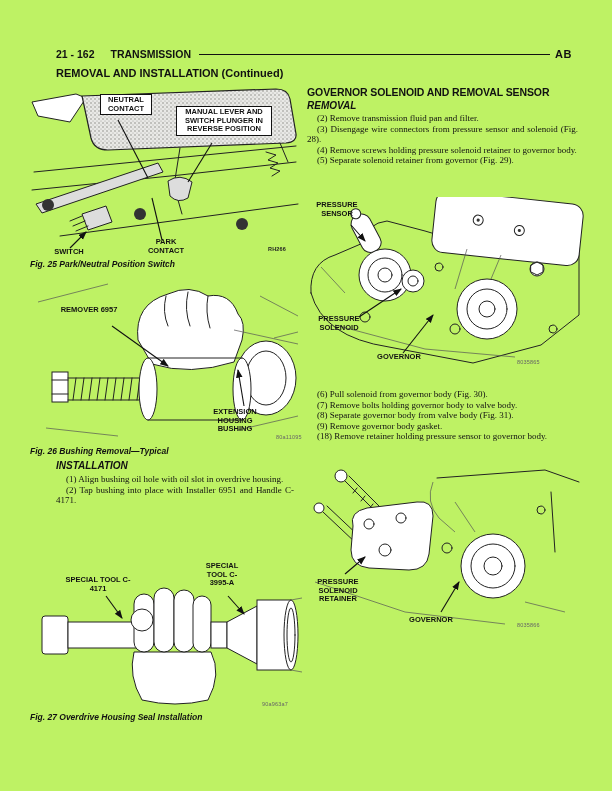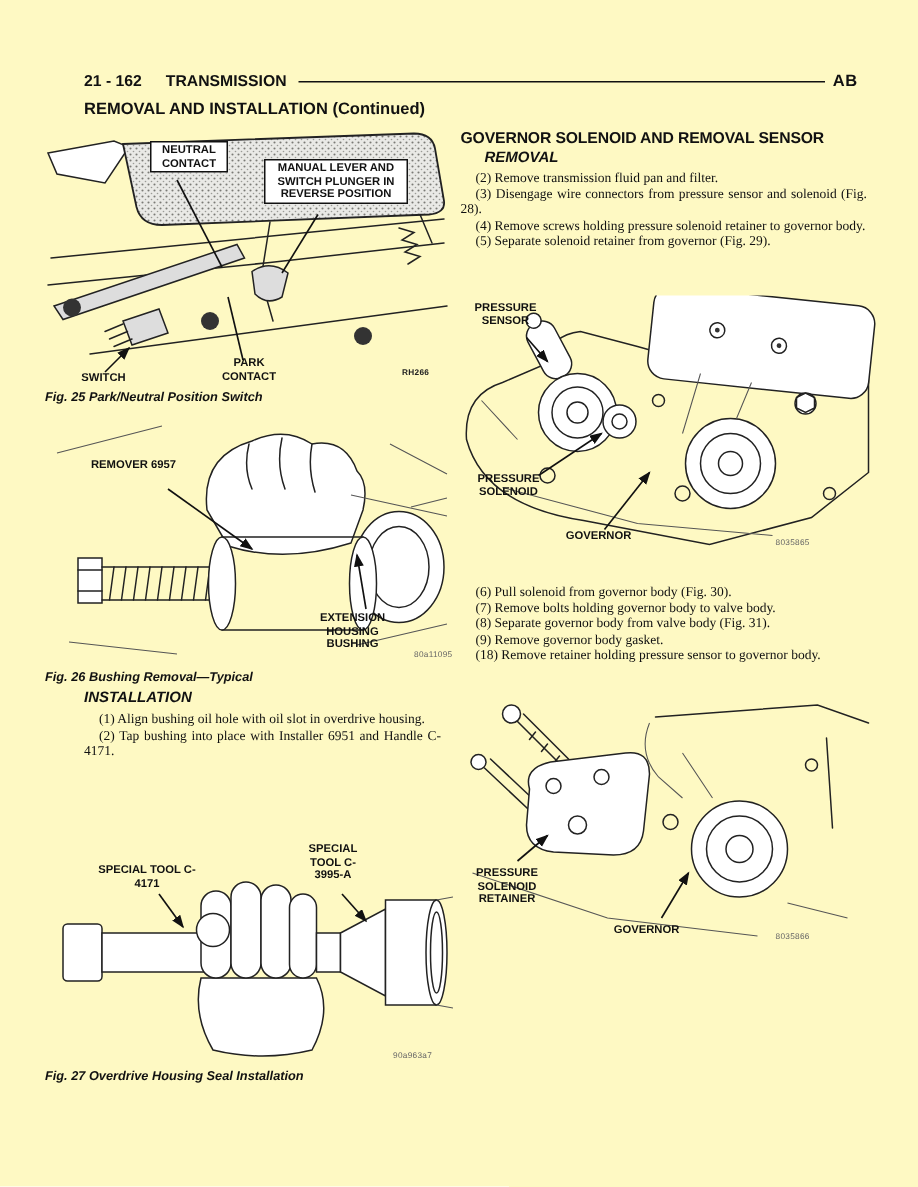--- a/index.html
+++ b/index.html
@@ -1,16 +1,16 @@
 <!DOCTYPE html>
 <html><head>
 <meta charset="utf-8">
 <style>
   html,body{margin:0;padding:0;background:#ffffff;}
-  .page{position:relative;width:612px;height:791px;background:#fef9c3;overflow:hidden;
+  .page{position:relative;width:612px;height:791px;background:#bef264;overflow:hidden;
         font-family:"Liberation Serif",serif;color:#111;}
   
   .hdr{position:absolute;left:56px;top:48px;width:516px;display:flex;align-items:center;
        font-family:"Liberation Sans",sans-serif;font-weight:bold;font-size:10.5px;color:#111;}
   .hdr .pn{white-space:nowrap;}
   .hdr .sec{white-space:nowrap;margin-left:16px;}
   .hdr .rule{flex:1;border-top:1.6px solid #111;margin:0 5px 0 8px;height:0;}
   .hdr .ab{white-space:nowrap;font-size:11px;letter-spacing:.5px;}
   .subhdr{position:absolute;left:56px;top:67px;font-family:"Liberation Sans",sans-serif;
           font-weight:bold;font-size:11px;color:#111;text-align:right;}
@@ -152,21 +152,21 @@
       <path class="ldr" d="M76,40 L92,62 " marker-end="url(#ah27)"></path>
       <path class="ldr" d="M198,40 L214,58" marker-end="url(#ah27)"></path>
     </svg>
     <div class="lbl" style="left:28px;top:20px;width:80px;">SPECIAL TOOL C-4171</div>
     <div class="lbl" style="left:168px;top:6px;width:48px;">SPECIAL TOOL C-3995-A</div>
     <div class="ref" style="left:232px;top:145px;">90a963a7</div>
   </div>
   <div class="caption" style="left:30px;top:712px;width:272px;">Fig. 27 Overdrive Housing Seal Installation</div>
 
   <div class="col-heading" style="left:307px;top:86px;">GOVERNOR SOLENOID AND REMOVAL SENSOR</div>
-  <div class="sub-heading" style="left:307px;top:100px;margin-left:16px;">REMOVAL</div>
+  <div class="sub-heading" style="left:307px;top:100px;">REMOVAL</div>
   <div class="stepblock" style="left:307px;top:113px;width:271px;">
     <p>(2) Remove transmission fluid pan and filter.</p>
     <p>(3) Disengage wire connectors from pressure sensor and solenoid (Fig. 28).</p>
     <p>(4) Remove screws holding pressure solenoid retainer to governor body.</p>
     <p>(5) Separate solenoid retainer from governor (Fig. 29).</p>
   </div>
 
   <div class="fig" style="left:305px;top:197px;width:280px;height:172px;">
     <svg width="280" height="172" viewBox="0 0 280 172">
       <defs>

